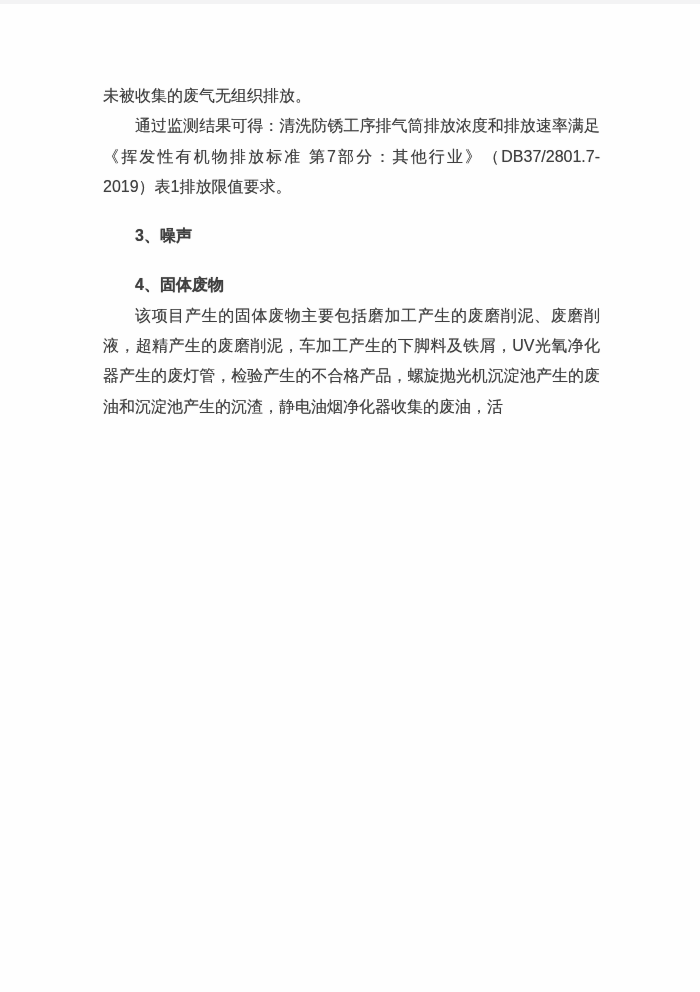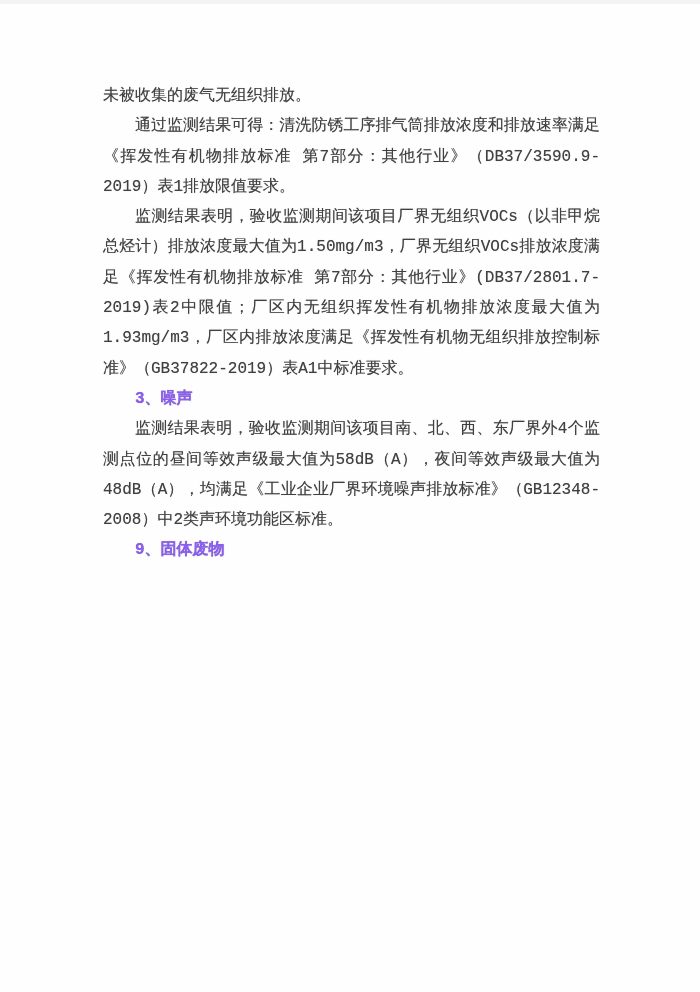--- a/index.html
+++ b/index.html
@@ -2,21 +2,21 @@
 <html><head>
 <meta charset="utf-8">
 <style>
   html,body{margin:0;padding:0;background:#ffffff;}
   .page{
     position:relative;
     width:700px;
     height:992px;
     background:#fefefe;
     overflow:hidden;
-    font-family:Liberation Mono, monospace;
+    font-family:Liberation Sans, sans-serif;
   }
   .top-edge{
     position:absolute;
     top:0;left:0;right:0;
     height:4px;
     background:#f3f3f4;
   }
   .text-block{
     position:absolute;
     left:103px;
@@ -31,30 +31,30 @@
   .text-block p{
     margin:0;
     padding:0;
     text-justify:inter-character;
   }
   .text-block p.indent{
     text-indent:2em;
   }
   .text-block p.heading{
     font-weight:bold;
-    color:#8b5cf6;
+    color:#404040;
     text-shadow:0 0 0.8px rgba(40,40,40,0.6);
+    margin-top:19px;
   }
 </style>
 </head>
 <body>
 
 <div class="page">
   <div class="top-edge"></div>
   <div class="text-block" id="text-block">
       <p class="body">未被收集的废气无组织排放。</p>
-      <p class="body indent">通过监测结果可得：清洗防锈工序排气筒排放浓度和排放速率满足《挥发性有机物排放标准 第7部分：其他行业》（DB37/3590.9-2019）表1排放限值要求。</p>
-      <p class="body indent">监测结果表明，验收监测期间该项目厂界无组织VOCs（以非甲烷总烃计）排放浓度最大值为1.50mg/m3，厂界无组织VOCs排放浓度满足《挥发性有机物排放标准 第7部分：其他行业》(DB37/2801.7-2019)表2中限值；厂区内无组织挥发性有机物排放浓度最大值为1.93mg/m3，厂区内排放浓度满足《挥发性有机物无组织排放控制标准》（GB37822-2019）表A1中标准要求。</p>
+      <p class="body indent">通过监测结果可得：清洗防锈工序排气筒排放浓度和排放速率满足《挥发性有机物排放标准 第7部分：其他行业》（DB37/2801.7-2019）表1排放限值要求。</p>
       <p class="heading indent">3、噪声</p>
-      <p class="body indent">监测结果表明，验收监测期间该项目南、北、西、东厂界外4个监测点位的昼间等效声级最大值为58dB（A），夜间等效声级最大值为48dB（A），均满足《工业企业厂界环境噪声排放标准》（GB12348-2008）中2类声环境功能区标准。</p>
-      <p class="heading indent">9、固体废物</p>
+      <p class="heading indent">4、固体废物</p>
+      <p class="body indent">该项目产生的固体废物主要包括磨加工产生的废磨削泥、废磨削液，超精产生的废磨削泥，车加工产生的下脚料及铁屑，UV光氧净化器产生的废灯管，检验产生的不合格产品，螺旋抛光机沉淀池产生的废油和沉淀池产生的沉渣，静电油烟净化器收集的废油，活</p>
     </div>
 </div>
 
 </body></html>

